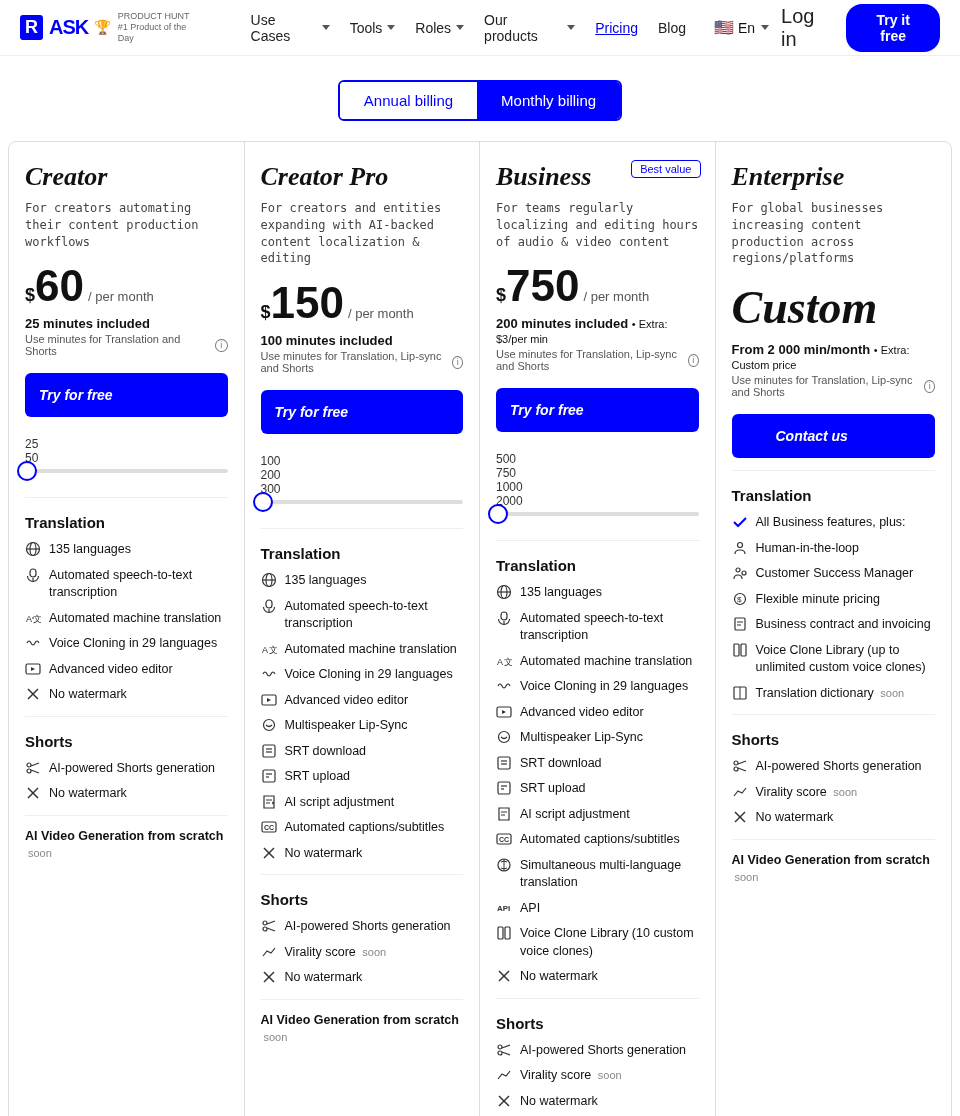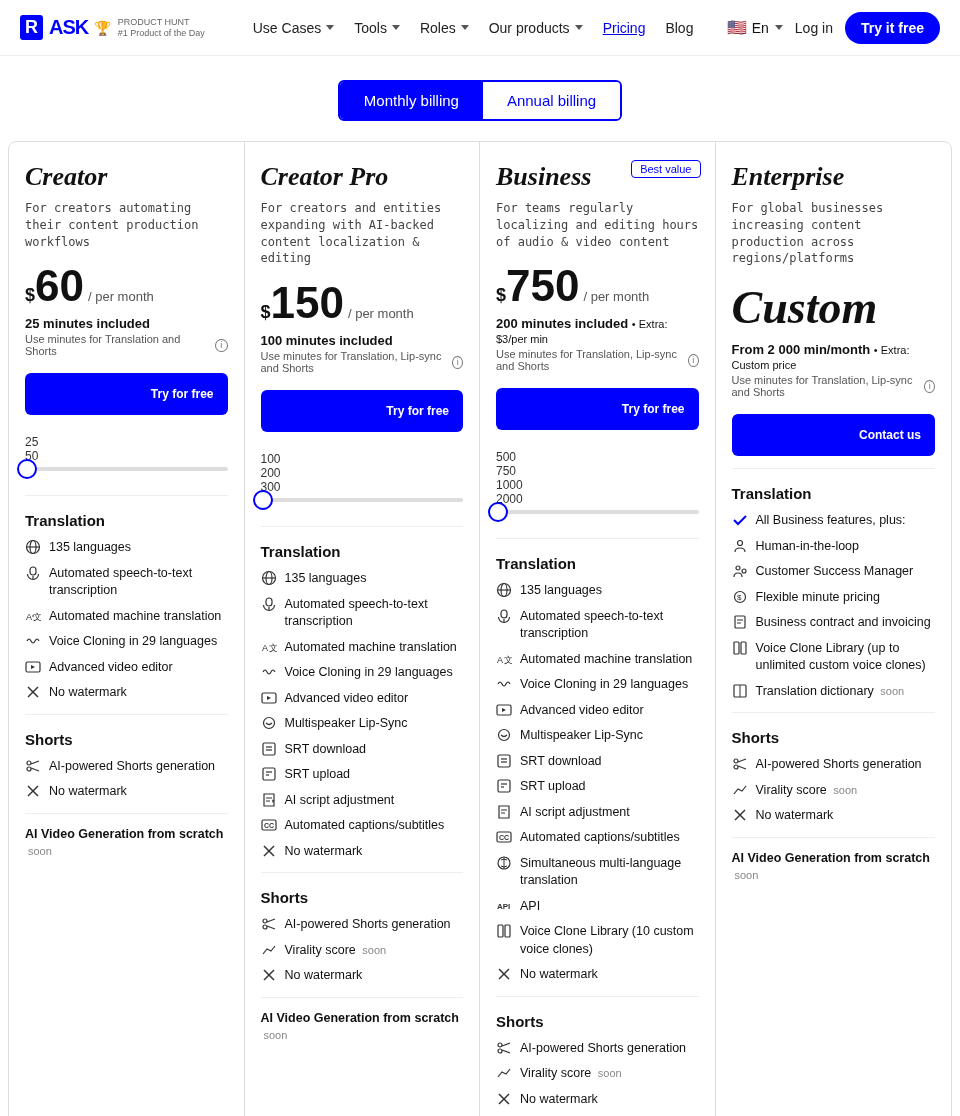--- a/index.html
+++ b/index.html
@@ -5,21 +5,21 @@
     * { box-sizing: border-box; margin: 0; padding: 0; }
     body { font-family: -apple-system, BlinkMacSystemFont, 'Segoe UI', sans-serif; background: #fff; font-size: 14px; color: #111; }
 
     
     .nav { display: flex; align-items: center; padding: 0 20px; height: 56px; border-bottom: 1px solid #eee; gap: 20px; }
     .nav-links { display: flex; align-items: center; gap: 4px; margin-left: 20px; }
     .nav-link { font-size: 14px; color: #222; padding: 6px 8px; cursor: pointer; display: flex; align-items: center; gap: 3px; }
     .nav-link.active { color: #0000ee; text-decoration: underline; }
     .nav-right { margin-left: auto; display: flex; align-items: center; gap: 12px; }
     .nav-lang { display: flex; align-items: center; gap: 4px; font-size: 14px; cursor: pointer; }
-    .nav-login { font-size: 14px; cursor: pointer; color: #222; text-align: right; }
+    .nav-login { font-size: 20px; cursor: pointer; color: #222; }
     .nav-try-btn { background: #0000ff; color: #fff; border: none; padding: 8px 16px; border-radius: 16px; font-size: 14px; cursor: pointer; font-weight: 600; }
 
     
     .billing-section { display: flex; justify-content: center; padding: 24px 0 20px; }
     .billing-toggle { display: flex; border-radius: 6px; overflow: hidden; border: 2px solid #0000ff; }
     .billing-btn { padding: 10px 24px; font-size: 15px; cursor: pointer; border: none; background: #fff; color: #0000ff; font-weight: 500; }
     .billing-btn.active { background: #0000ff; color: #fff; }
 
     
     .pricing-grid { display: grid; grid-template-columns: repeat(4, 1fr); gap: 0; margin: 0 8px; border: 1px solid #ddd; border-radius: 8px; overflow: hidden; }
@@ -33,21 +33,21 @@
     .price-row { display: flex; align-items: baseline; margin-bottom: 8px; }
     .price-dollar { font-size: 18px; font-weight: 700; }
     .price-amount { font-size: 44px; font-weight: 700; line-height: 1; }
     .price-period { font-size: 13px; color: #555; margin-left: 4px; }
     .price-custom { font-size: 46px; font-weight: 700; font-style: italic; font-family: Georgia, serif; }
 
     .minutes-bold { font-size: 13px; font-weight: 700; margin-bottom: 2px; }
     .minutes-sub { font-size: 11px; color: #555; display: flex; align-items: center; gap: 4px; }
     .info-icon { width: 13px; height: 13px; border-radius: 50%; border: 1px solid #777; display: inline-flex; align-items: center; justify-content: center; font-size: 9px; color: #777; cursor: pointer; }
 
-    .cta-btn { display: block; width: 100%; margin: 16px 0 12px; padding: 14px; text-align: right; font-size: 12px; font-weight: 600; border-radius: 6px; cursor: pointer; border: none; background: #0000ff; color: #fff; }
+    .cta-btn { display: block; width: 100%; margin: 16px 0 12px; padding: 14px; text-align: left; font-size: 14px; font-weight: 600; border-radius: 6px; cursor: pointer; border: none; background: #0000ff; color: #fff; font-style: italic; }
     .cta-btn.contact { background: #0000ff; color: #fff; padding-left: 44px; }
 
     
     .slider-section { padding: 8px 0 12px; }
     .slider-labels { display: flex; justify-content: space-between; font-size: 12px; color: #333; margin-bottom: 4px; flex-direction: column; }
     .slider-track { position: relative; height: 4px; background: #ddd; border-radius: 2px; margin: 4px 0 0; }
     .slider-fill { height: 4px; background: #0000ff; border-radius: 2px; }
     .slider-thumb { width: 20px; height: 20px; border-radius: 50%; border: 2px solid #0000ff; background: #fff; position: absolute; top: -8px; cursor: pointer; }
 
     
@@ -93,22 +93,22 @@
       <span>En</span>
       <span class="chevron"></span>
     </span>
     <span class="nav-login">Log in</span>
     <button class="nav-try-btn">Try it free</button>
   </div>
 </nav>
 
 <div class="billing-section">
   <div class="billing-toggle">
+    <button class="billing-btn">Annual billing</button>
     <button class="billing-btn active">Monthly billing</button>
-    <button class="billing-btn">Annual billing</button>
   </div>
 </div>
 
 <div class="pricing-grid">
 
   <div class="plan-col">
     <div class="plan-name">Creator</div>
     <div class="plan-desc">For creators automating their
 content production workflows</div>
     <div class="price-row">

